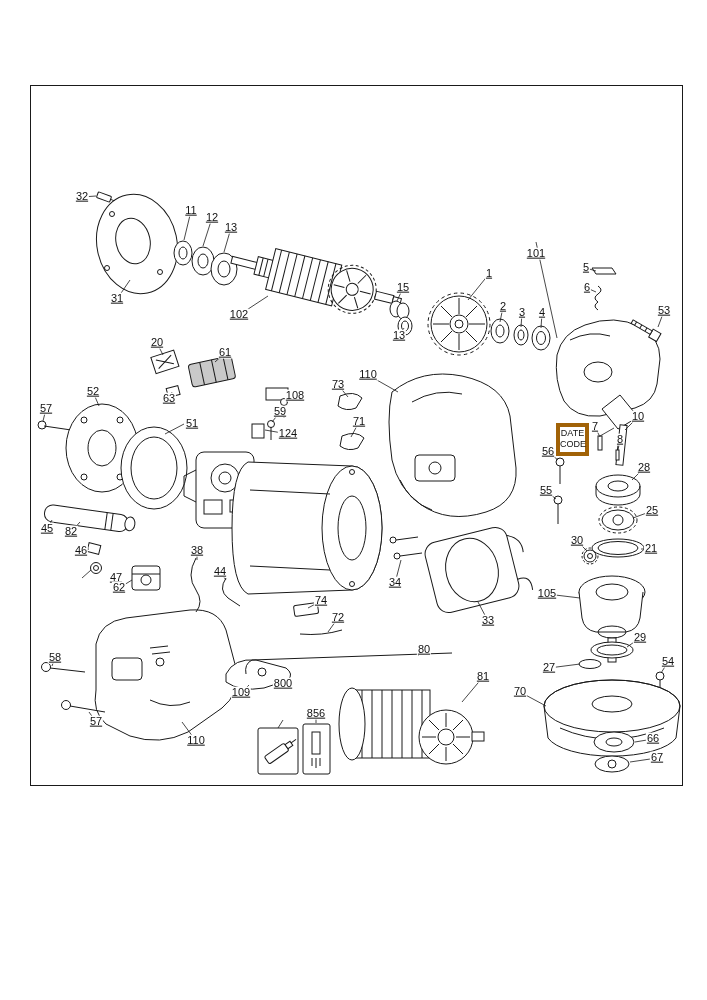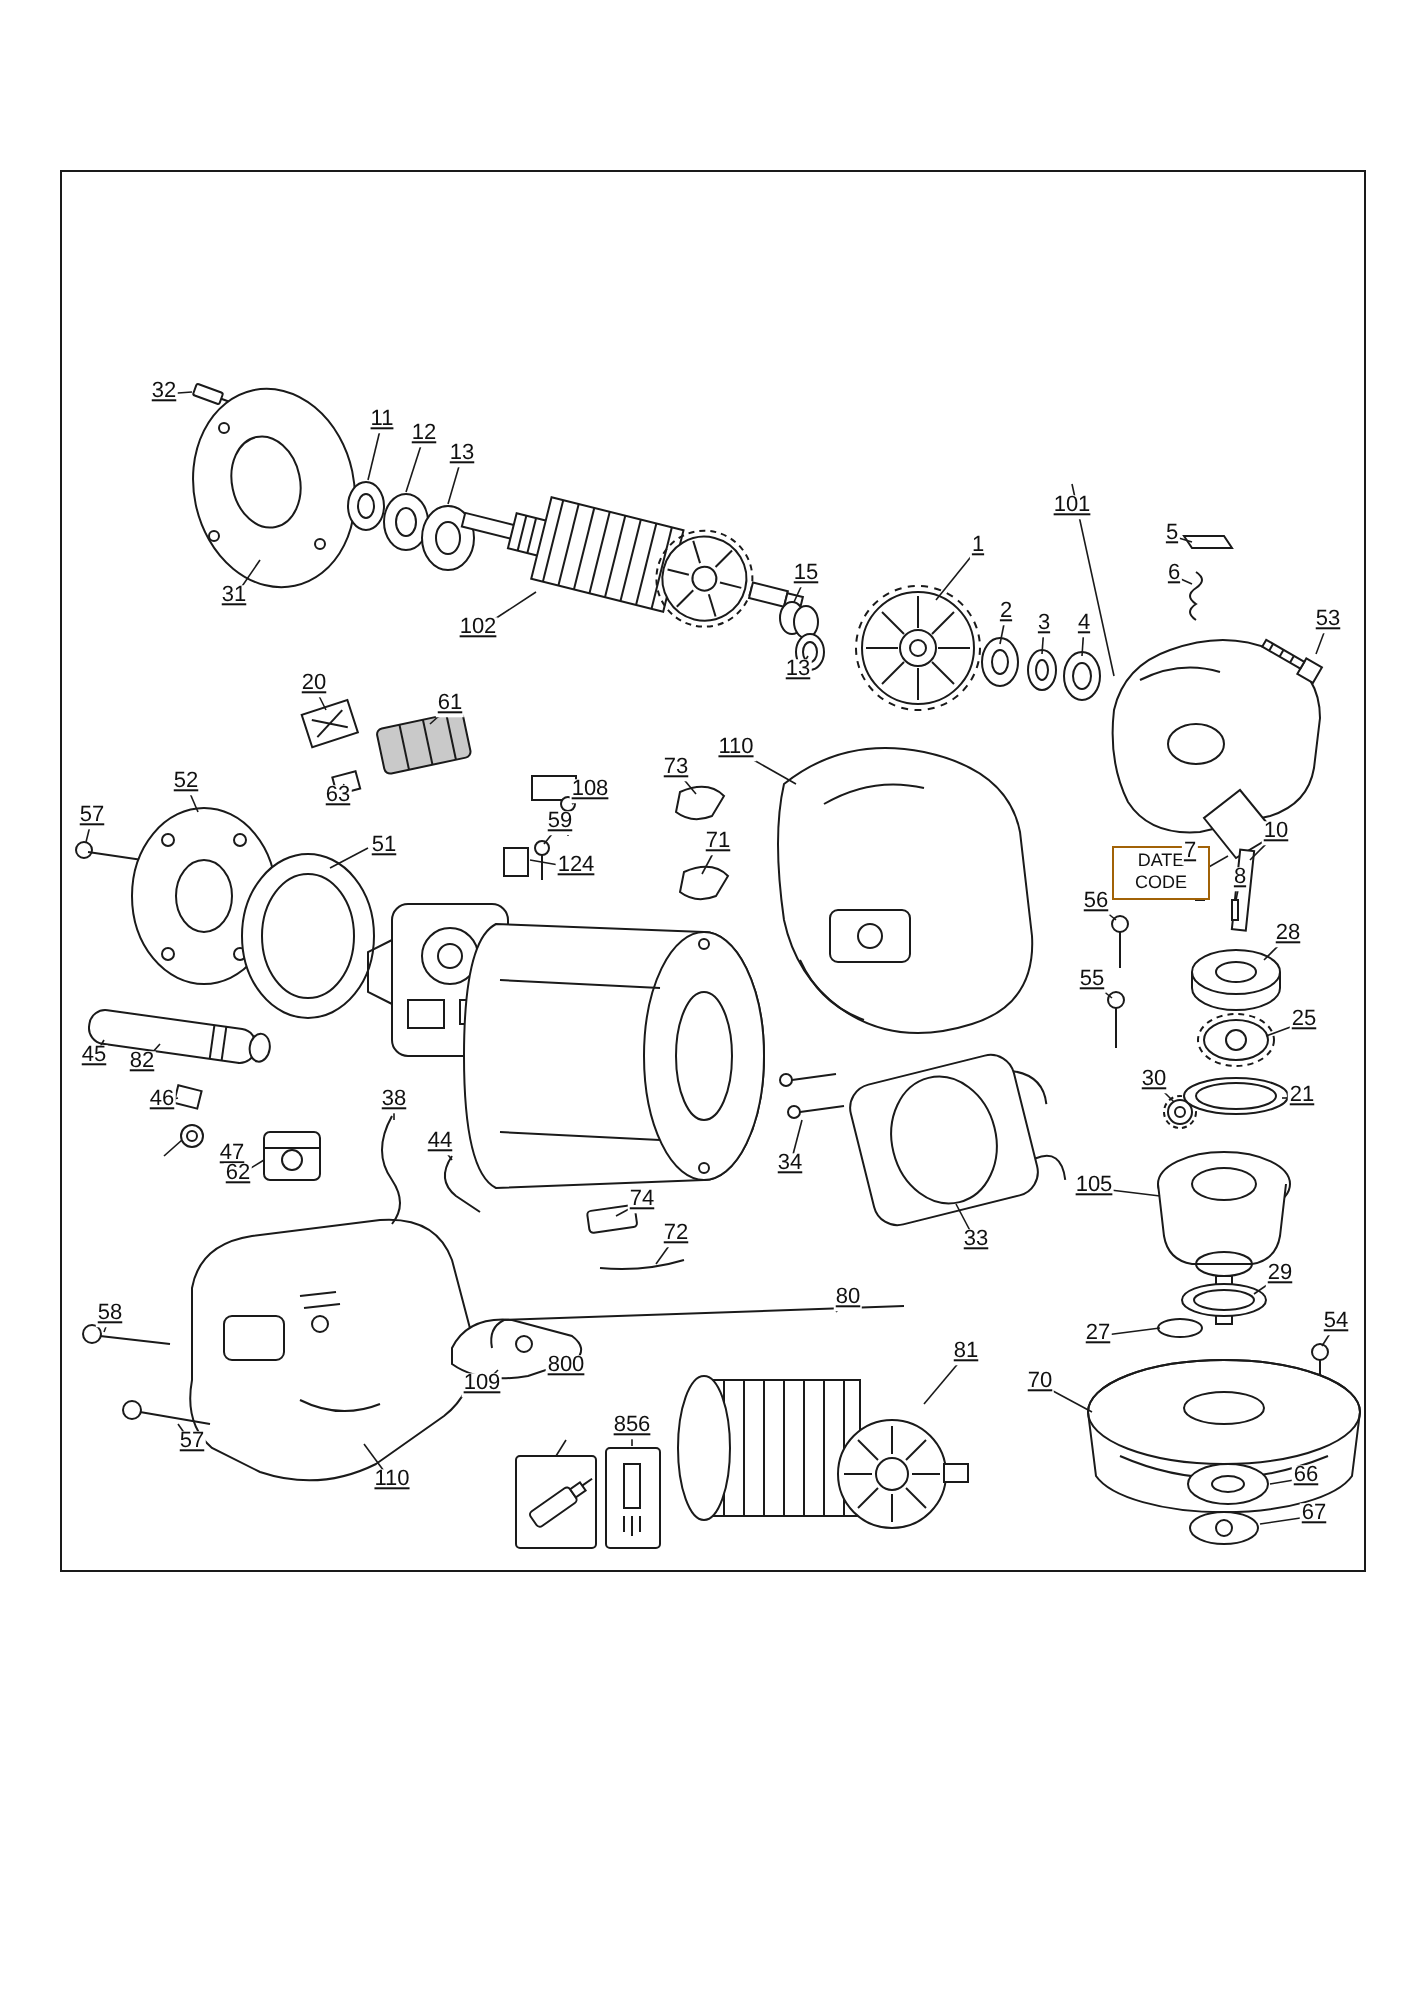--- a/index.html
+++ b/index.html
@@ -15,22 +15,22 @@
   .shade{ stroke:#1a1a1a; fill:#c9c9c9; stroke-width:1; }
   .leader { stroke:#1a1a1a; stroke-width:0.8; }
   .labels-layer { position:absolute; left:0; top:0; width:707px; height:1000px; z-index:3; pointer-events:none; }
   .part-label {
     position:absolute; transform:translate(-50%,-55%);
     font-size:11px; line-height:1.05; color:#111;
     background:#fff; padding:0 1px;
     text-decoration:underline; white-space:nowrap;
   }
   .date-code {
-    position:absolute; left:556px; top:423px; width:49px; z-index:3;
-    border:1px solid #a16207; background:#fff;
+    position:absolute; left:556px; top:423px; width:33px; z-index:3;
+    border:4px solid #a16207; background:#fff;
     font-size:9px; line-height:1.25; text-align:center; color:#111; padding:1px 0;
   }
 </style>
 </head>
 <body>
 
 <div class="stage">
 
   <svg class="artwork" width="707" height="1000" viewBox="0 0 707 1000">
 

